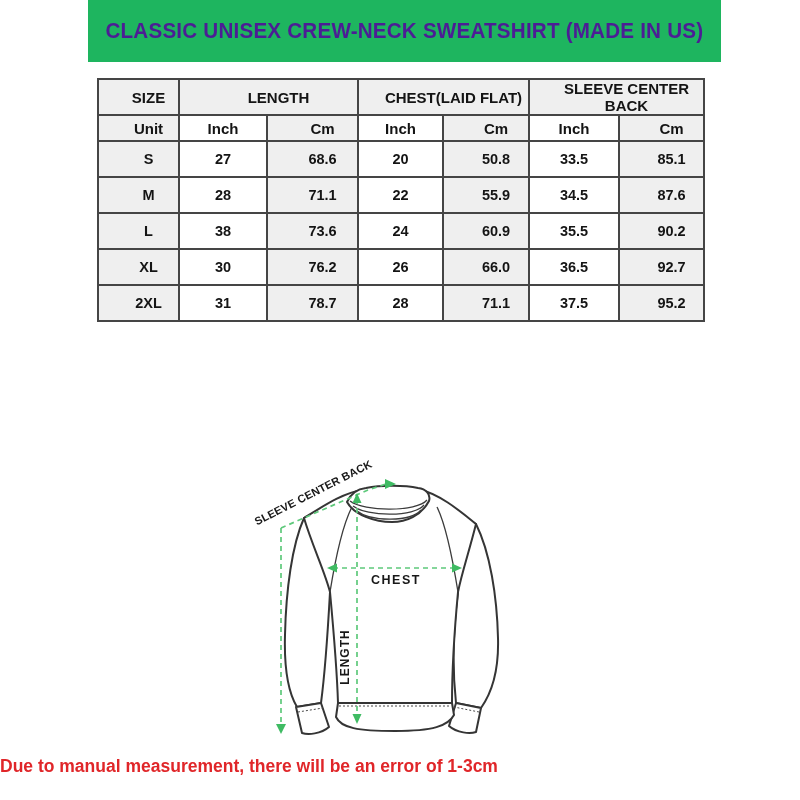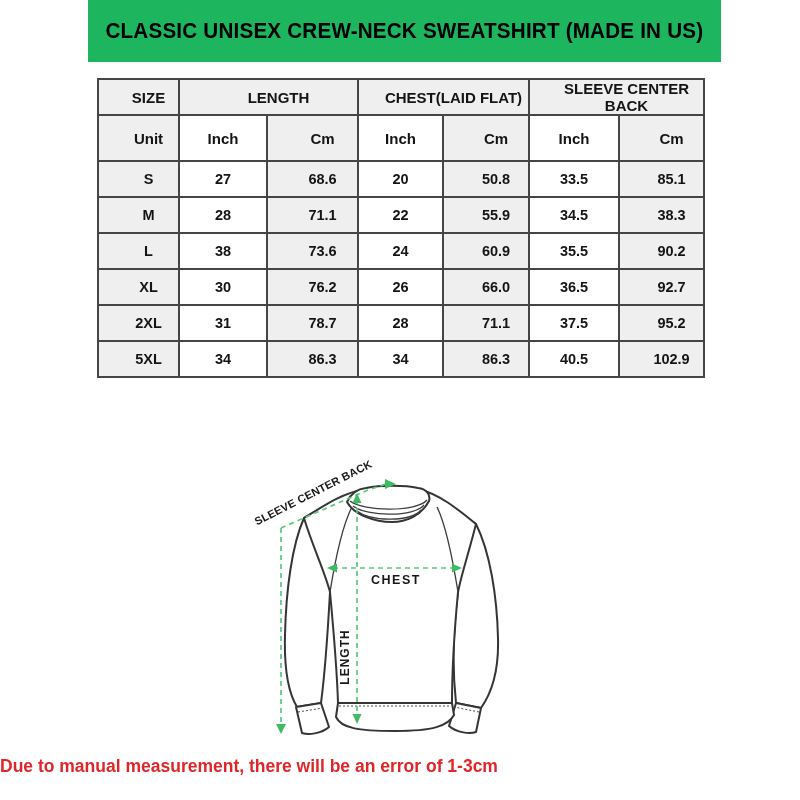--- a/index.html
+++ b/index.html
@@ -3,41 +3,41 @@
 <meta charset="utf-8">
 <style>
   html,body{margin:0;padding:0;background:#ffffff;}
   .canvas{
     position:relative;width:800px;height:800px;background:#ffffff;overflow:hidden;
     font-family:"Liberation Sans",sans-serif;
   }
   
   .topbar{
     position:absolute;left:88px;top:0;width:633px;height:62px;
-    background:#1eb55f;color:#000000;
+    background:#1eb55f;color:#4c1d95;
     display:flex;align-items:center;justify-content:center;
   }
   .topbar-title{
     font-weight:bold;font-size:21.5px;letter-spacing:.2px;white-space:nowrap;
     transform:scaleX(.96);
   }
   
   table.size-table{
     position:absolute;left:97px;top:78px;width:606px;
     border-collapse:collapse;table-layout:fixed;
   }
   .size-table td,.size-table th{
     border:2px solid #454545;text-align:center;vertical-align:middle;
     color:#141414;background:#ffffff;padding:0;
   }
   .size-table th{font-weight:bold;font-size:15px;}
   .size-table td{font-weight:bold;font-size:14.5px;}
   .size-table .shade{background:#efefef;padding-left:20px;}
   tr.r-group{height:33px;}
-  tr.r-unit{height:46px;}
+  tr.r-unit{height:26px;}
   .size-table tbody tr{height:36px;}
   
   .diagram{position:absolute;left:240px;top:460px;width:330px;height:300px;}
   .garment{stroke:#353535;fill:#ffffff;stroke-width:2;stroke-linejoin:round;}
   .seam{stroke:#3c3c3c;fill:none;stroke-width:1.3;}
   .stitch{stroke:#4a4a4a;fill:none;stroke-width:1;stroke-dasharray:2 2;}
   .measure{stroke:#5ec97b;fill:none;stroke-width:1.7;stroke-dasharray:5 4;}
   .arrow{fill:#3fbb63;stroke:none;}
   .dlabel{
     font-family:"Liberation Sans",sans-serif;font-weight:bold;fill:#181818;
@@ -94,21 +94,21 @@
           <td>33.5</td>
           <td class="shade">85.1</td>
         </tr>
         <tr>
           <td class="shade">M</td>
           <td>28</td>
           <td class="shade">71.1</td>
           <td>22</td>
           <td class="shade">55.9</td>
           <td>34.5</td>
-          <td class="shade">38.3</td>
+          <td class="shade">87.6</td>
         </tr>
         <tr>
           <td class="shade">L</td>
           <td>38</td>
           <td class="shade">73.6</td>
           <td>24</td>
           <td class="shade">60.9</td>
           <td>35.5</td>
           <td class="shade">90.2</td>
         </tr>
@@ -122,29 +122,20 @@
           <td class="shade">92.7</td>
         </tr>
         <tr>
           <td class="shade">2XL</td>
           <td>31</td>
           <td class="shade">78.7</td>
           <td>28</td>
           <td class="shade">71.1</td>
           <td>37.5</td>
           <td class="shade">95.2</td>
-        </tr>
-        <tr>
-          <td class="shade">5XL</td>
-          <td>34</td>
-          <td class="shade">86.3</td>
-          <td>34</td>
-          <td class="shade">86.3</td>
-          <td>40.5</td>
-          <td class="shade">102.9</td>
         </tr>
       </tbody>
   </table>
 
   <svg class="diagram" viewBox="0 0 330 300">
 
     <path class="garment" d="M 113,46 C 93,50 74,54 64,58 C 52,85 46,130 45,175 C 44,210 48,232 57,247 L 81,243 C 86,205 88,168 90,132 C 96,95 104,61 113,46 Z"></path>
     <path class="garment" d="M 197,48 C 215,53 228,58 236,64 C 250,92 257,136 258,178 C 259,212 251,234 241,248 L 216,243 C 212,206 213,170 218,132 C 212,95 204,61 197,48 Z"></path>
 
     <path class="garment" d="M 56,247 L 81,243 L 89,267 C 81,274 68,275 62,273 Z"></path>

